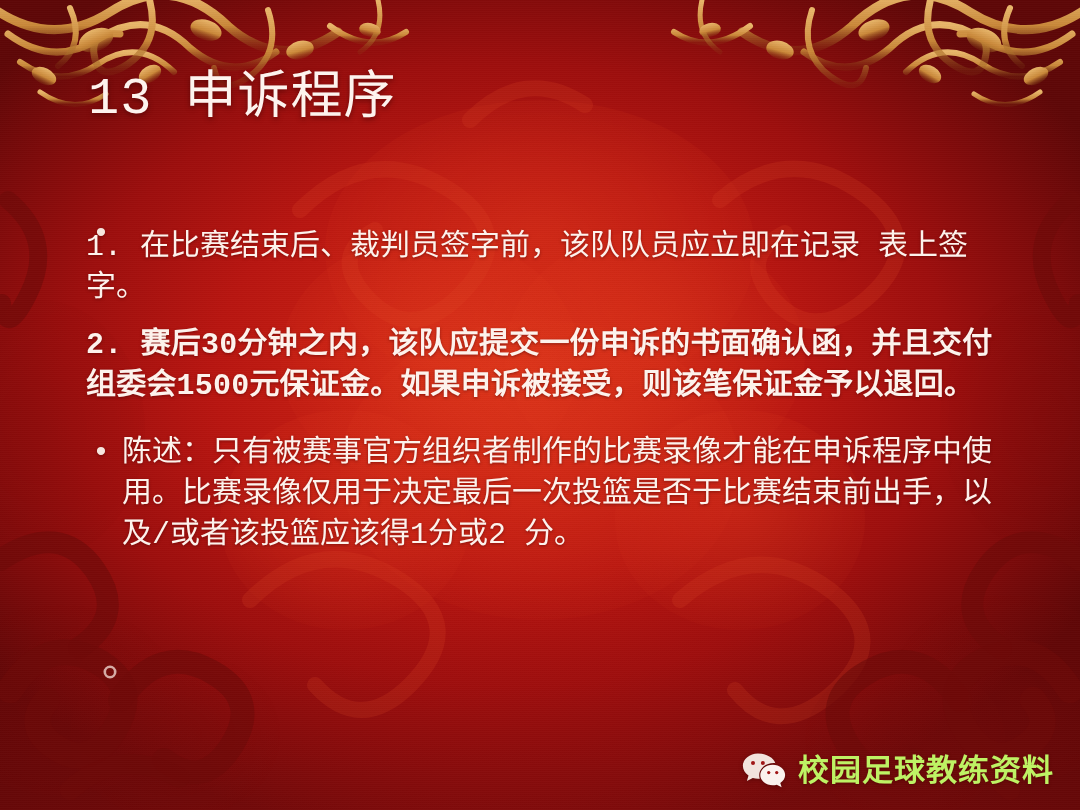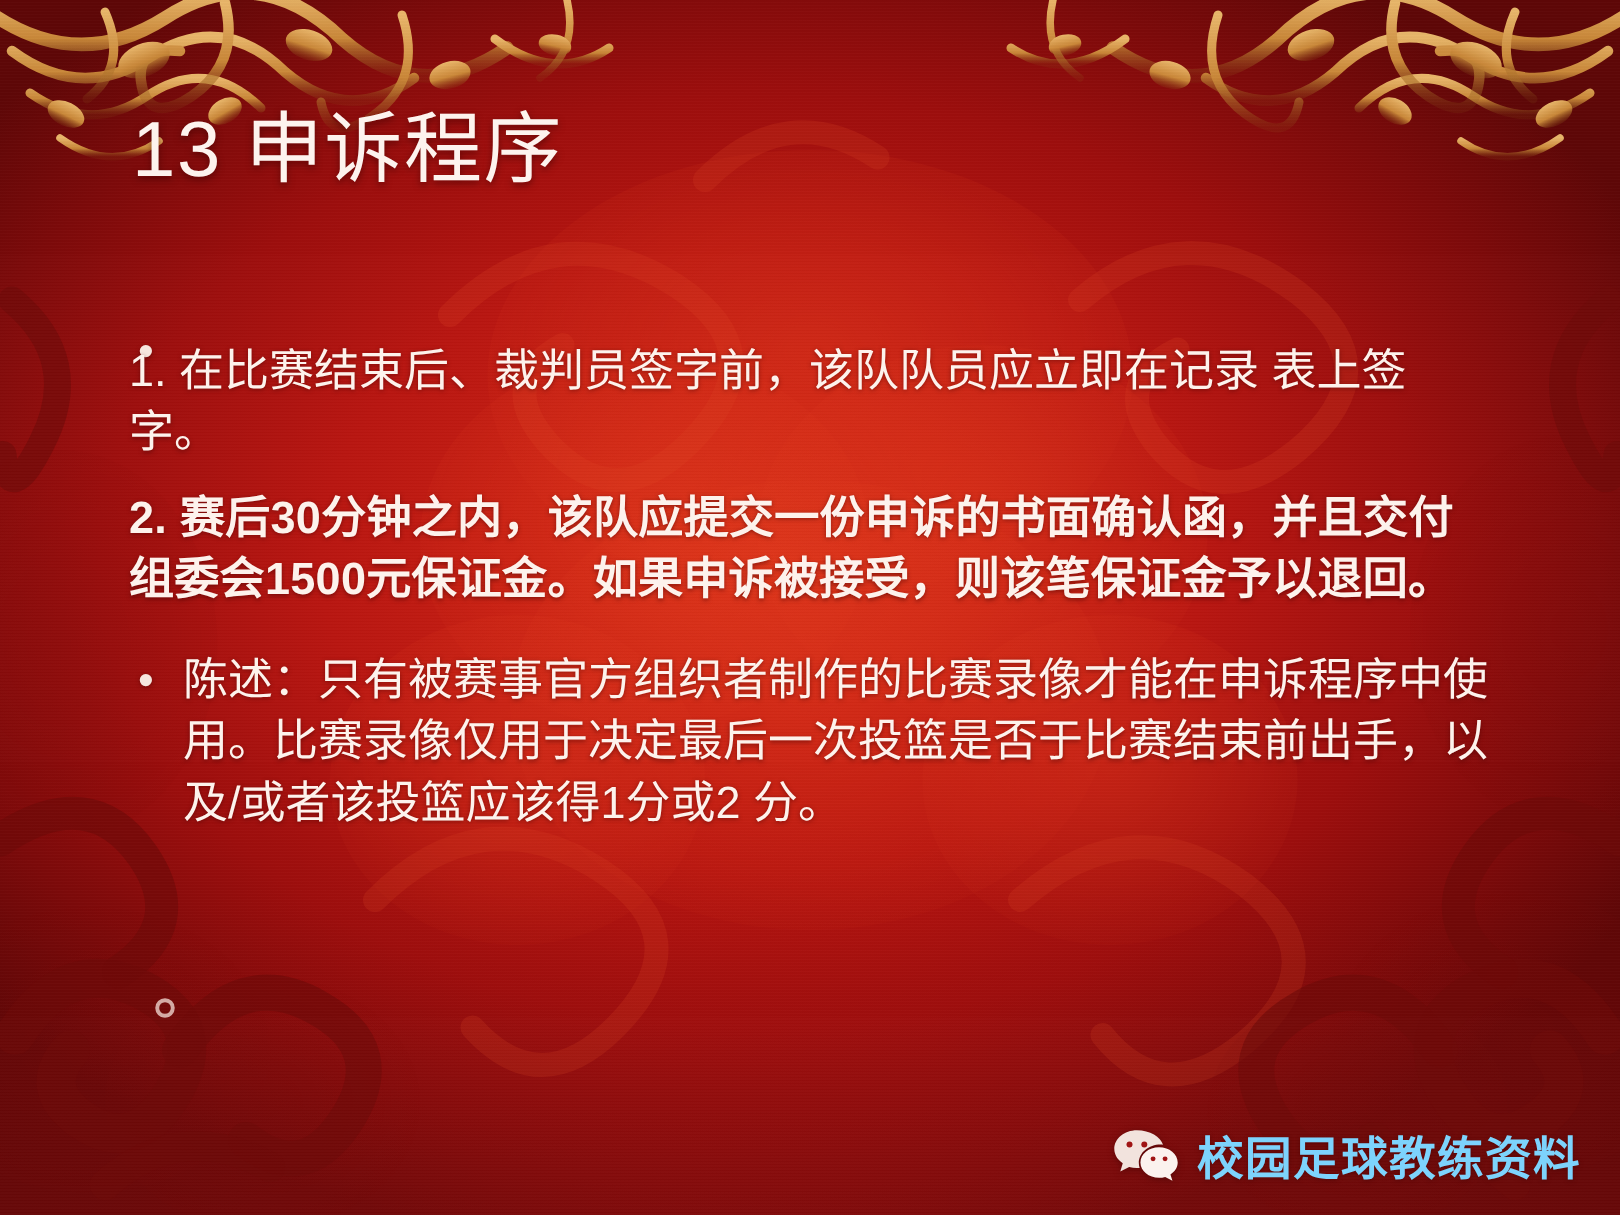--- a/index.html
+++ b/index.html
@@ -11,20 +11,21 @@
   body {
     font-family: "Liberation Sans", "DejaVu Sans", sans-serif;
   }
 
   #slide {
     position: relative;
     width: 1080px;
     height: 810px;
     overflow: hidden;
     background: #8c0d0d;
+    font-family: Liberation Mono, monospace;
     -webkit-font-smoothing: antialiased;
   }
 
   
   .bg-layer {
     position: absolute;
     inset: 0;
     pointer-events: none;
   }
 
@@ -143,21 +144,21 @@
     width: 46px;
     height: 40px;
     display: block;
     flex: 0 0 auto;
     filter: drop-shadow(0 1px 2px rgba(60,0,0,.5));
   }
   .watermark-text {
     font-size: 31px;
     line-height: 1;
     font-weight: 700;
-    color: #7dd3fc;
+    color: #bef264;
     letter-spacing: 1px;
     text-shadow: 0 1px 3px rgba(70,0,0,.55);
   }
 </style>
 </head>
 <body>
 
 <div id="slide">
 
   <div class="bg-layer bg-base"></div>

